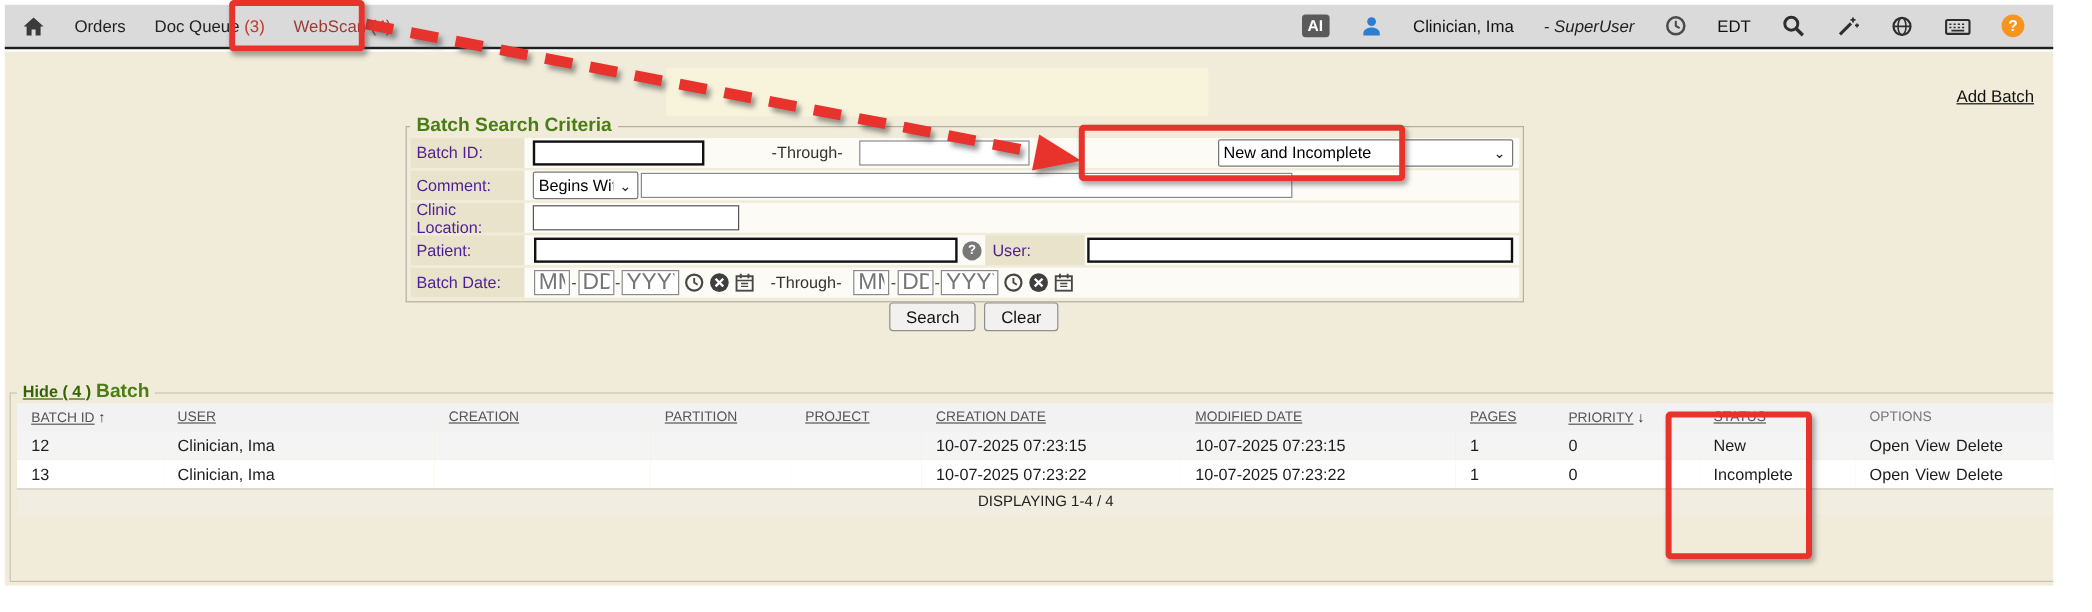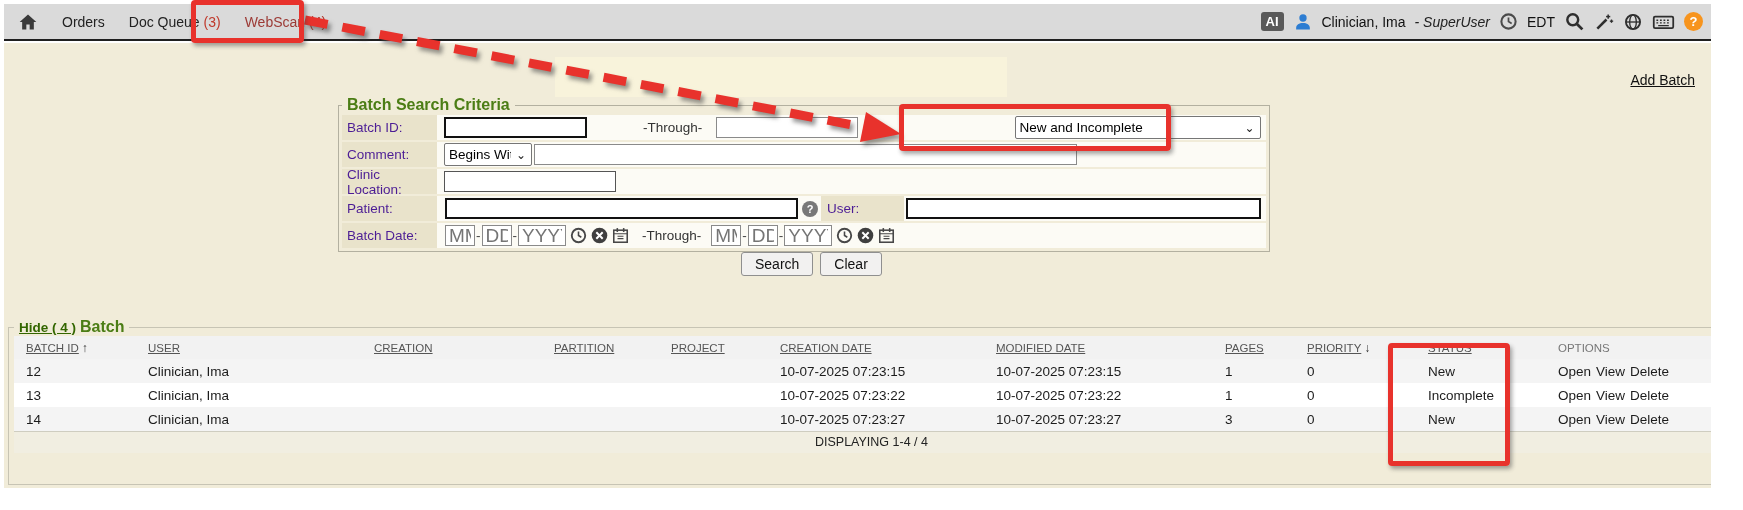--- a/index.html
+++ b/index.html
@@ -8,21 +8,21 @@
   #stage { position:relative; width:1711px; height:510px; background:#fff; overflow:hidden; }
 
   
   .topbar { position:absolute; left:4px; top:4px; width:1735px; height:37px;
     background:#dadada; border-bottom:2px solid #1f1f1f;
     display:flex; align-items:center; padding:0 10px 0 14px; gap:24px; font-size:14px; color:#222; }
   .navitem { cursor:pointer; white-space:nowrap; }
   .navitem .cnt { color:#c0392b; }
   .navitem.webscan { color:#9c3a35; }
   .navitem.webscan .cnt { color:#b03a2e; }
-  .tb-right { margin-left:auto; display:flex; align-items:center; gap:9px;text-align:right; }
+  .tb-right { margin-left:auto; display:flex; align-items:center; gap:25px;text-align:right; }
   .ai-badge { background:#5a5a5a; color:#fff; font-weight:bold; font-size:13px;
     padding:3px 5px; border-radius:3px; line-height:1; }
   .username { font-size:14px; color:#111; }
   .role { font-size:14px; font-style:italic; color:#222; }
   .icon { display:inline-flex; align-items:center; justify-content:center; }
   .qmark { width:19px; height:19px; border-radius:50%; background:#f7941d; color:#fff;
     font-weight:bold; font-size:13px; display:inline-flex; align-items:center; justify-content:center; }
   .graydot { width:17px; height:17px; border-radius:50%; background:#bdbdbd; }
 
   
@@ -312,33 +312,20 @@
           <td></td>
           <td></td>
           <td></td>
           <td>10-07-2025 07:23:22</td>
           <td>10-07-2025 07:23:22</td>
           <td>1</td>
           <td>0</td>
           <td>Incomplete</td>
           <td><span class="opt-link">Open</span><span class="opt-link">View</span><span class="opt-link">Delete</span></td>
         </tr>
-        <tr class="r-even">
-          <td>14</td>
-          <td>Clinician, Ima</td>
-          <td></td>
-          <td></td>
-          <td></td>
-          <td>10-07-2025 07:23:27</td>
-          <td>10-07-2025 07:23:27</td>
-          <td>3</td>
-          <td>0</td>
-          <td>New</td>
-          <td><span class="opt-link">Open</span><span class="opt-link">View</span><span class="opt-link">Delete</span></td>
-        </tr>
       </tbody>
     </table>
     <div class="tfoot">DISPLAYING 1-4 / 4</div>
   </fieldset>
 
   <div class="redbox" id="box-webscan"></div>
   <div class="redbox" id="box-batchstatus"></div>
   <div class="redbox" id="box-statuscol"></div>
   <svg id="arrow-overlay">
     <line x1="305" y1="20" x2="858" y2="126" stroke="#e8322c" stroke-width="9" stroke-dasharray="23 15"></line>

